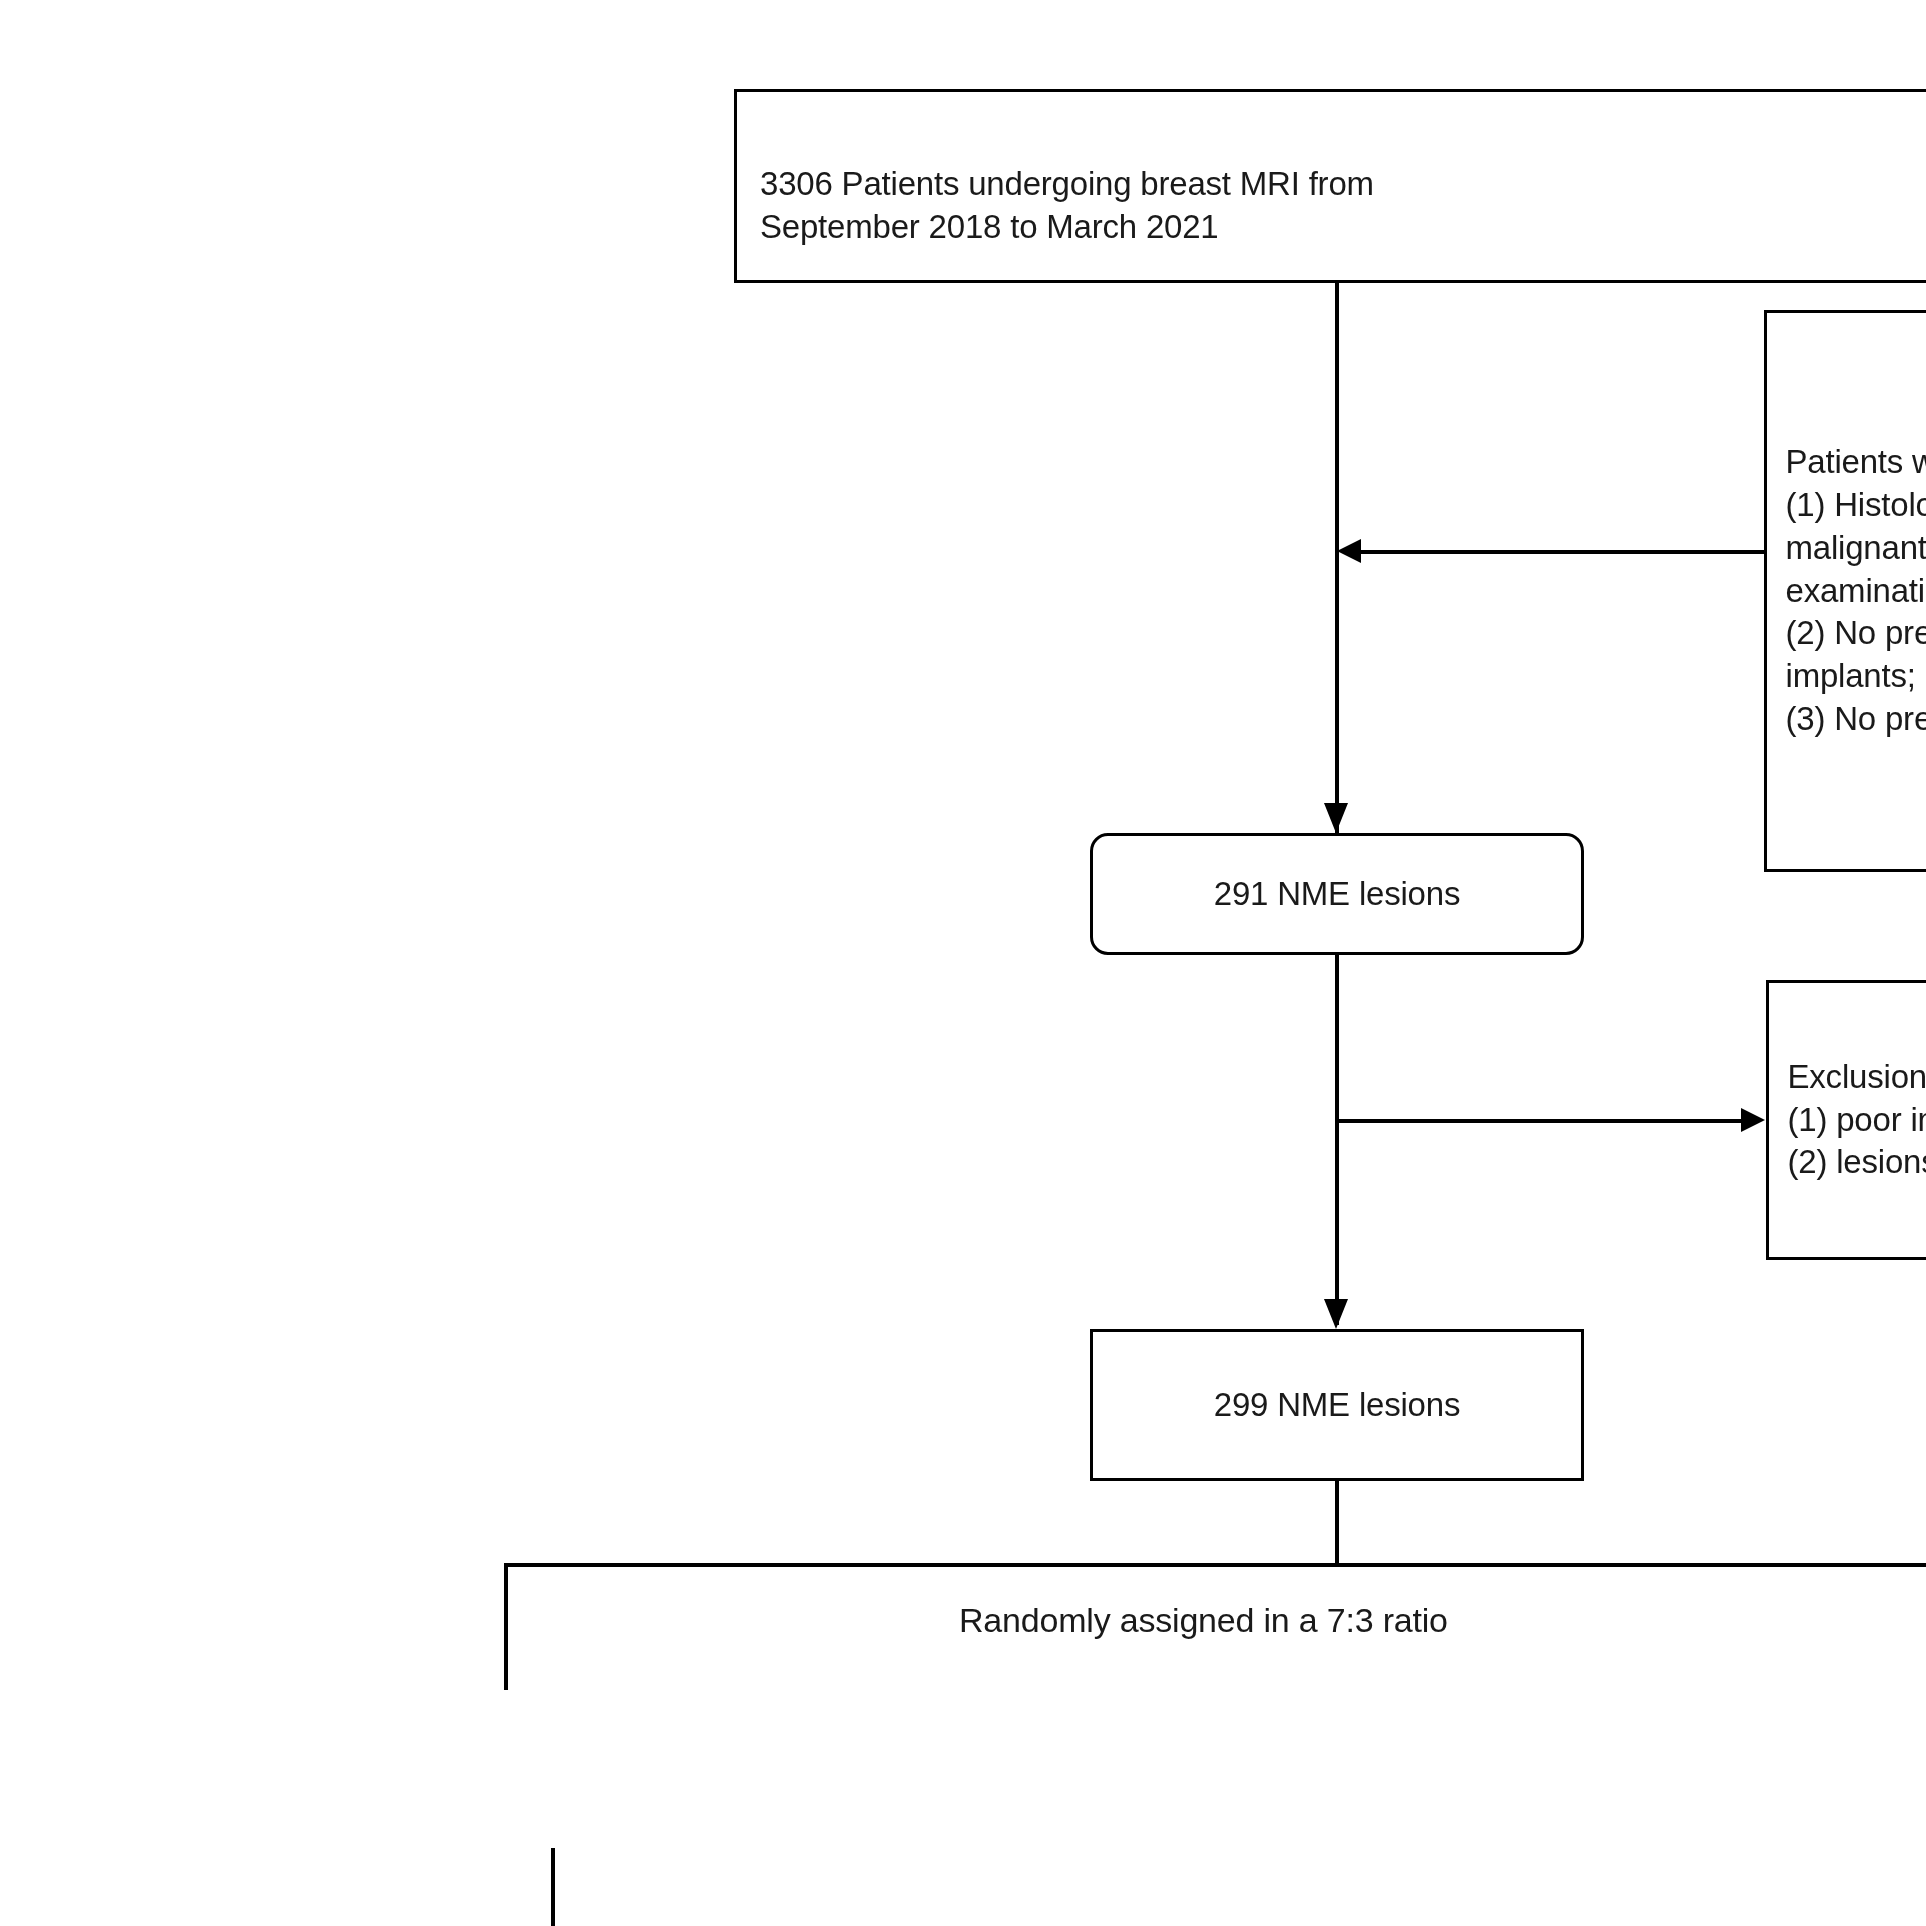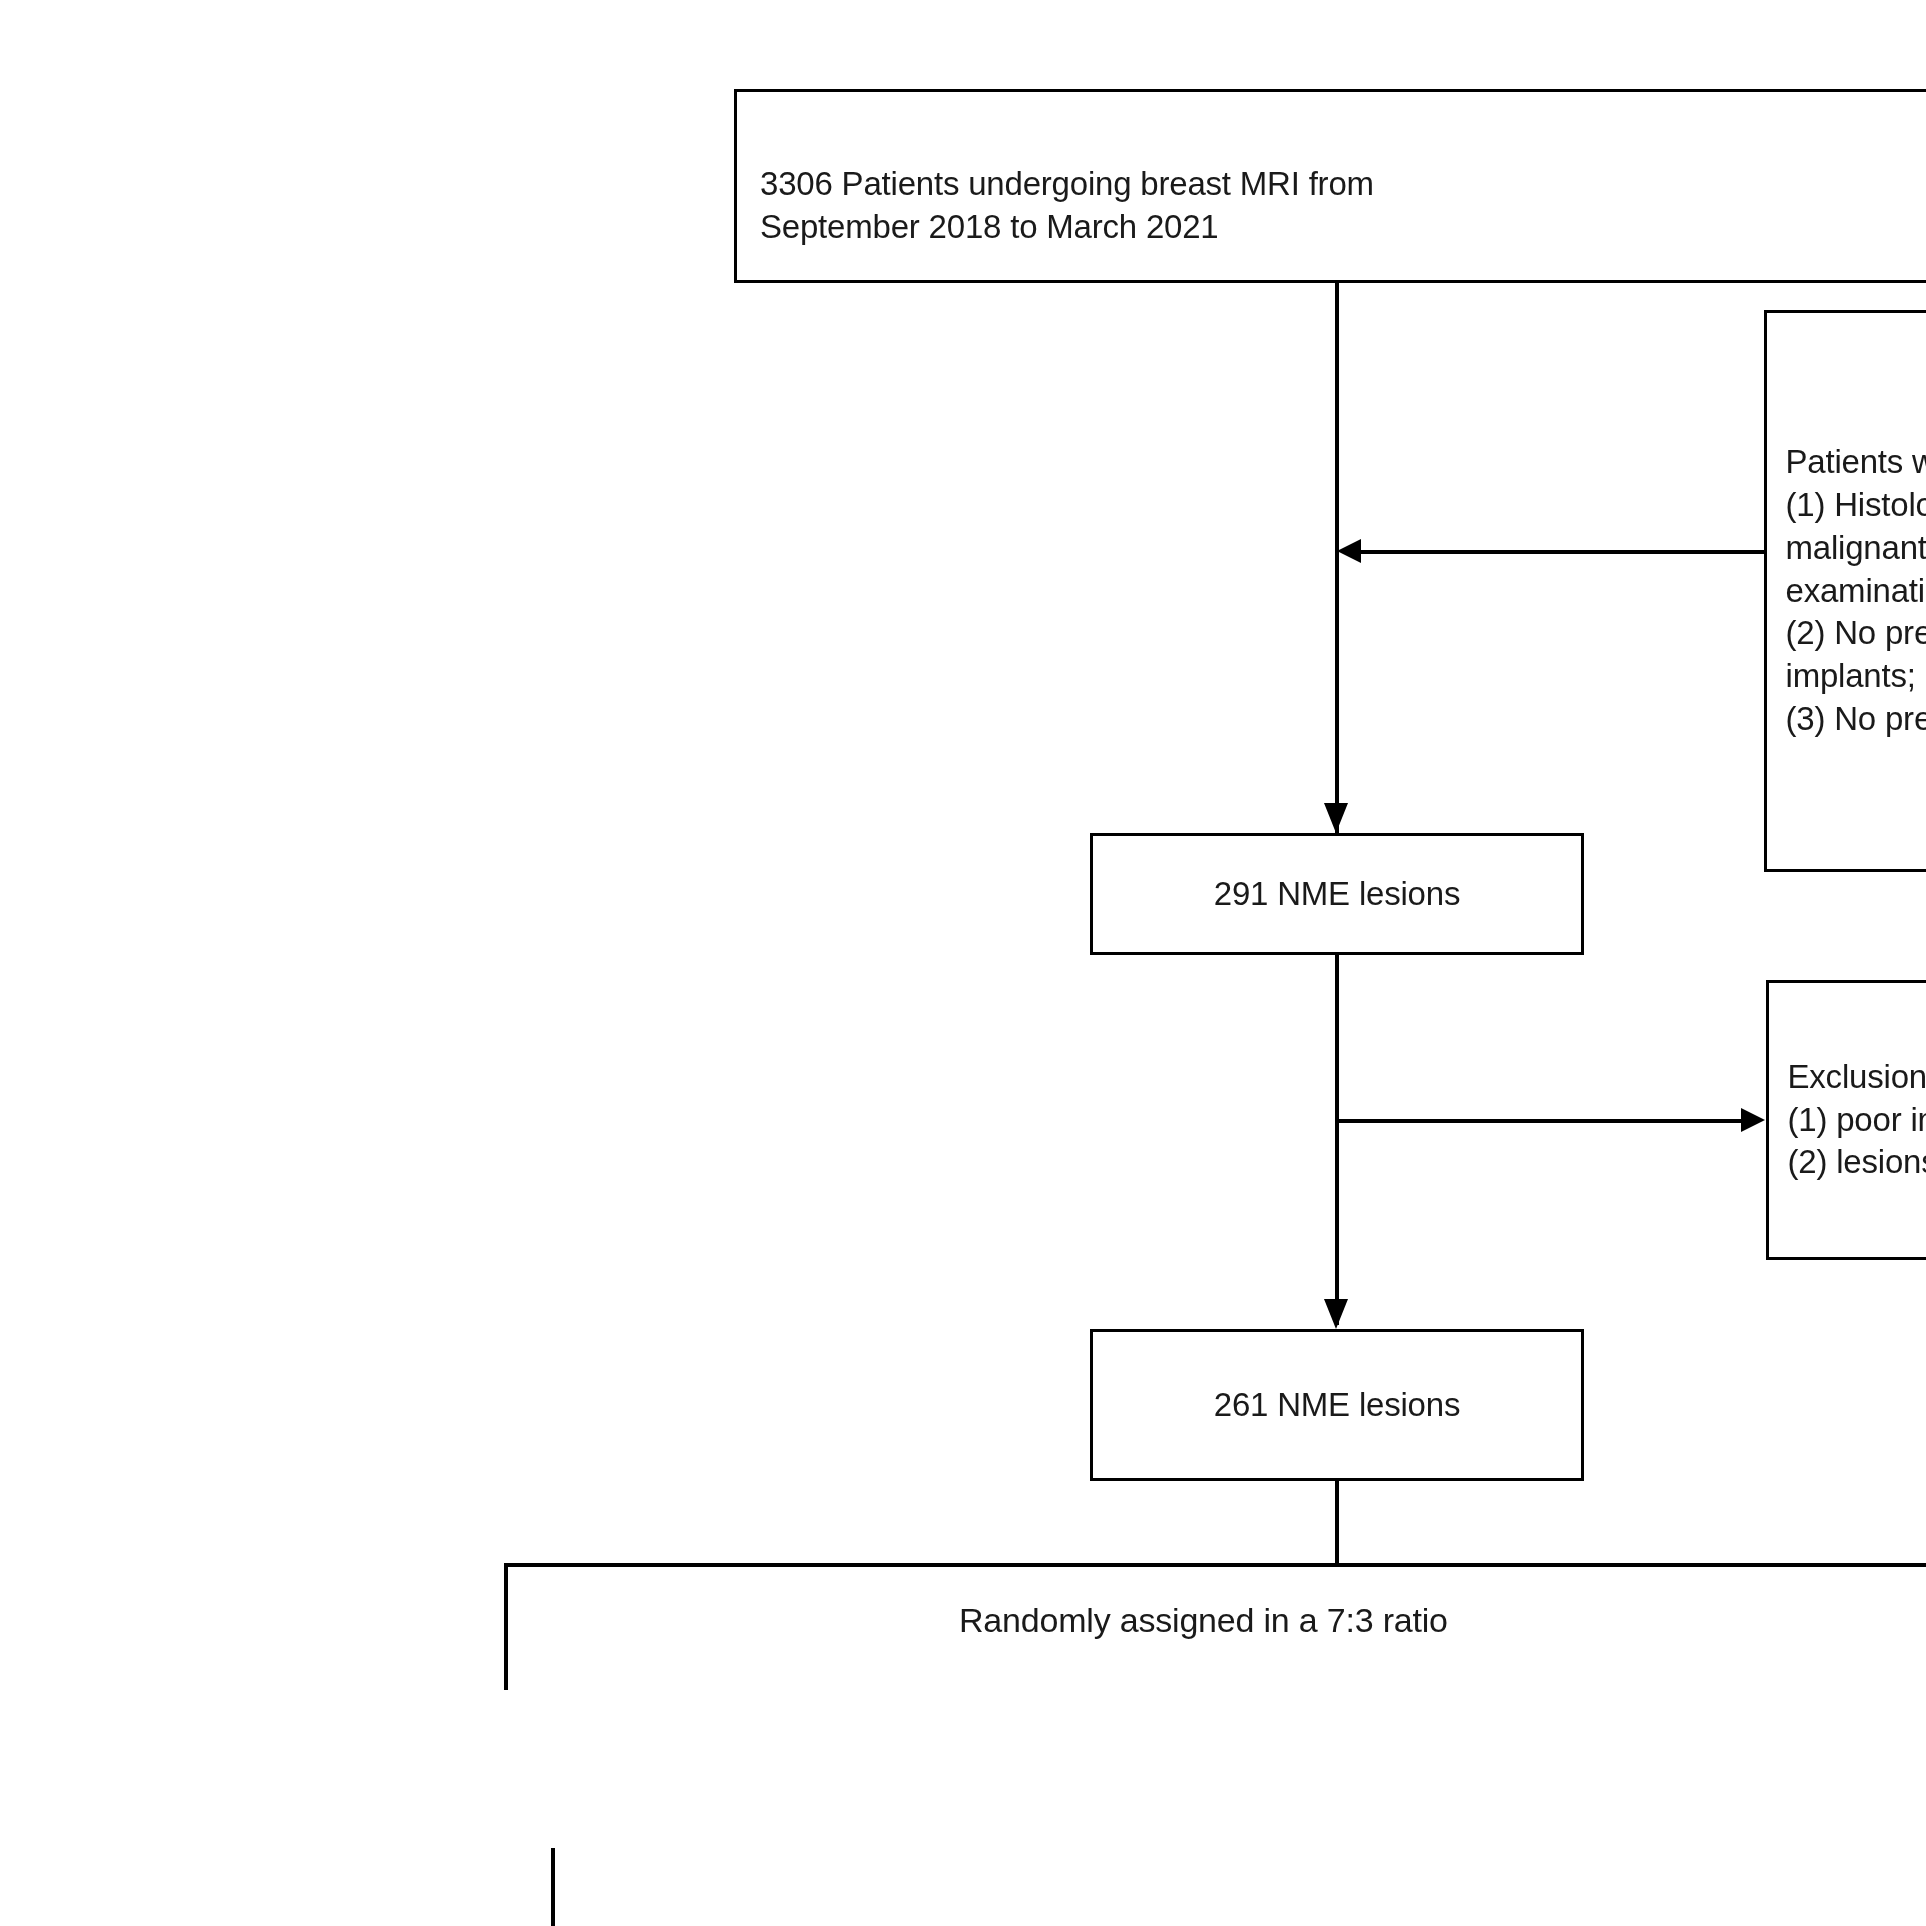--- a/index.html
+++ b/index.html
@@ -85,38 +85,38 @@
 malignant NME lesions on CE-MRI
 examination;
 (2) No previous treatments or breast
 implants;
 (3) No pregnancy or lactation;</span>
   </div>
 
   <div class="hline" style="left:1356px; top:550px; width:410px;"></div>
   <div class="arrowhead arrow-left" style="left:1337px; top:539px;"></div>
 
-  <div class="box center" style="left:1090px; top:833px; width:494px; height:122px;">
+  <div class="box center" style="left:1090px; top:833px; width:494px; height:122px;border-radius:18px;">
     <span class="box-text" style="font-size:33px;">291 NME lesions</span>
   </div>
 
   <div class="vline" style="left:1335px; top:955px; height:370px;"></div>
   <div class="arrowhead arrow-down" style="left:1324px; top:1299px;"></div>
 
   <div class="box left" style="left:1766px; top:980px; width:842px; height:280px; padding:0 0 0 18.5px;">
     <span class="box-text" style="font-size:33px;">Exclusion criteria:
 (1) poor image quality(n=14);
 (2) lesions sizes &lt; 5 mm(n=16)</span>
   </div>
 
   <div class="hline" style="left:1337px; top:1119px; width:404px;"></div>
   <div class="arrowhead arrow-right" style="left:1741px; top:1108px;"></div>
 
   <div class="box center" style="left:1090px; top:1329px; width:494px; height:152px;">
-    <span class="box-text" style="font-size:33px;">261 NME lesions</span>
+    <span class="box-text" style="font-size:33px;">299 NME lesions</span>
   </div>
 
   <div class="vline" style="left:1335px; top:1481px; height:86px;"></div>
   <div class="hline" style="left:504px; top:1563px; width:1612px;"></div>
   <div class="vline" style="left:504px; top:1563px; height:127px;"></div>
 
   <span class="freetext" style="left:959px; top:1599px; font-size:34px;">Randomly assigned in a 7:3 ratio</span>
 
 
   <div class="vline" style="left:551px; top:1848px; height:89px;"></div>

